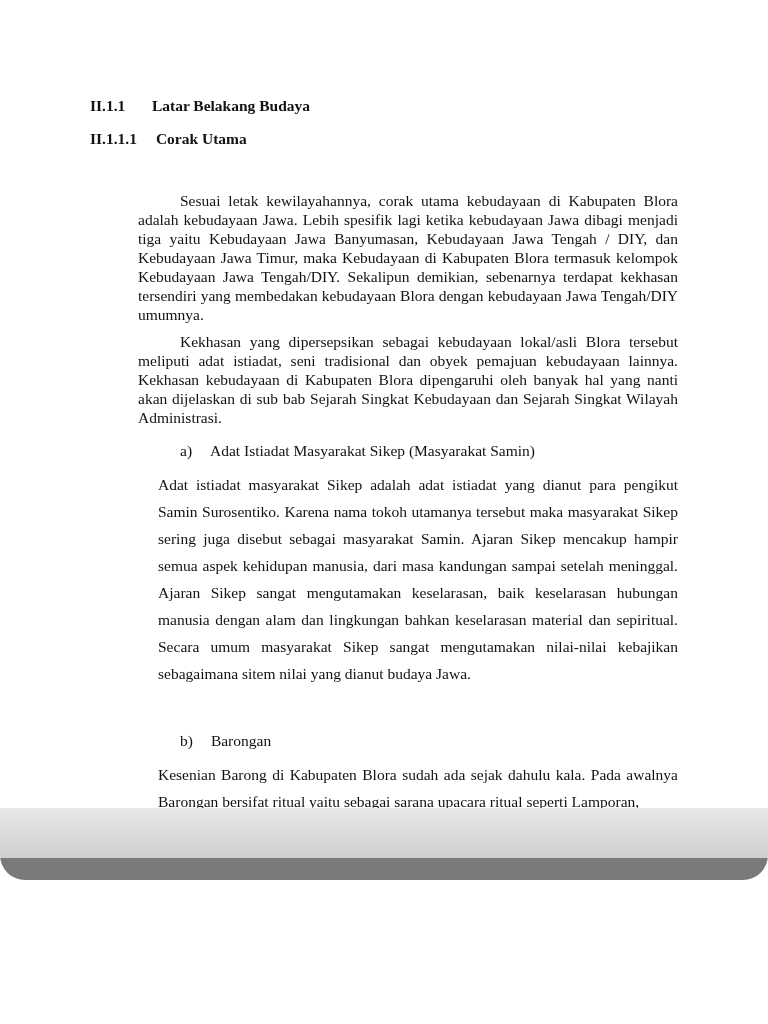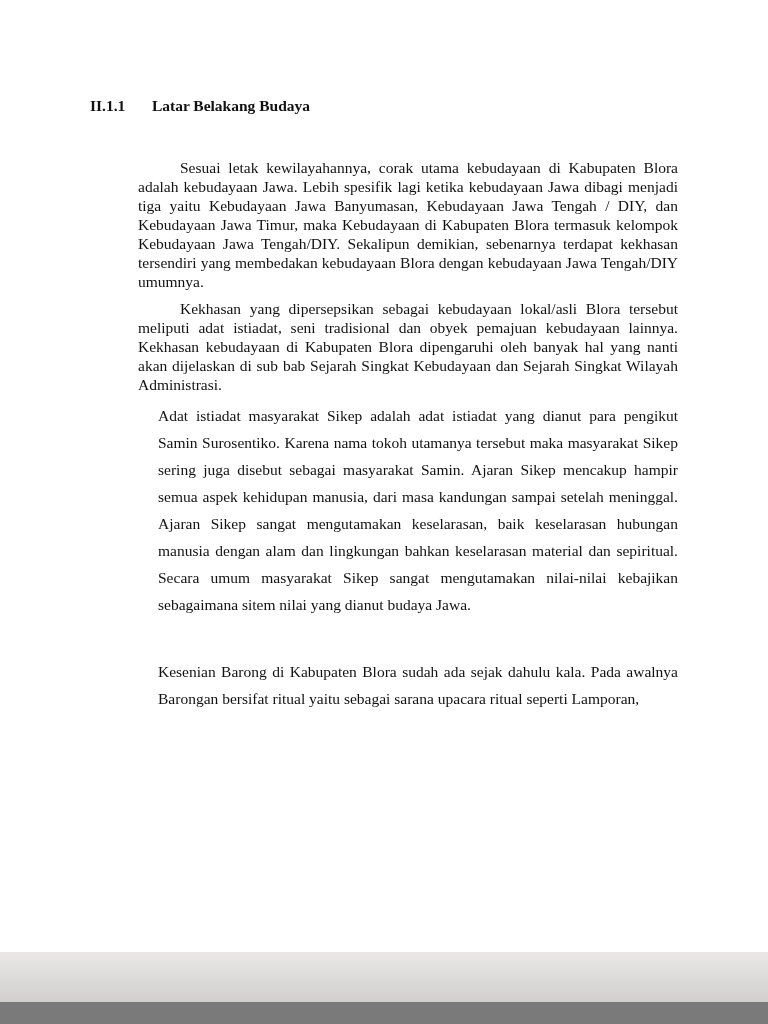--- a/index.html
+++ b/index.html
@@ -6,24 +6,25 @@
   html, body {
     width: 768px;
     height: 1024px;
     background: #ffffff;
     font-family: "Liberation Serif", serif;
     -webkit-font-smoothing: antialiased;
   }
   .page {
     position: relative;
     width: 768px;
-    height: 1024px;
+    height: 880px;
     background: #ffffff;
     overflow: hidden;
     color: #121212;
+    border-radius: 25px;
   }
   .content {
     padding: 96px 90px 0 90px;
     font-size: 15.5px;
   }
   .heading {
     font-weight: bold;
     line-height: 20px;
     margin-bottom: 13px;
     white-space: nowrap;
@@ -69,30 +70,42 @@
 <body>
 
 <div class="page">
   <div class="content">
 
     <div class="heading">
       <span class="hnum">II.1.1</span>
       <span>Latar Belakang Budaya</span>
     </div>
 
+    <div class="heading">
+      <span class="hnum2">II.1.1.1</span>
+      <span>Corak Utama</span>
+    </div>
 
     <div class="paragraphs">
       <p class="body-para">Sesuai letak kewilayahannya, corak utama kebudayaan di Kabupaten Blora adalah kebudayaan Jawa. Lebih spesifik lagi ketika kebudayaan Jawa dibagi menjadi tiga yaitu Kebudayaan Jawa Banyumasan, Kebudayaan Jawa Tengah / DIY, dan Kebudayaan Jawa Timur, maka Kebudayaan di Kabupaten Blora termasuk kelompok Kebudayaan Jawa Tengah/DIY. Sekalipun demikian, sebenarnya terdapat kekhasan tersendiri yang membedakan kebudayaan Blora dengan kebudayaan Jawa Tengah/DIY umumnya.</p>
       <p class="body-para">Kekhasan yang dipersepsikan sebagai kebudayaan lokal/asli Blora tersebut meliputi adat istiadat, seni tradisional dan obyek pemajuan kebudayaan lainnya. Kekhasan kebudayaan di Kabupaten Blora dipengaruhi oleh banyak hal yang nanti akan dijelaskan di sub bab Sejarah Singkat Kebudayaan dan Sejarah Singkat Wilayah Administrasi.</p>
 
       <div class="list-item">
+        <div class="list-title">
+          <span class="marker">a)</span>
+          <span>Adat Istiadat Masyarakat Sikep (Masyarakat Samin)</span>
+        </div>
         <p class="list-body">Adat istiadat masyarakat Sikep adalah adat istiadat yang dianut para pengikut Samin Surosentiko. Karena nama tokoh utamanya tersebut maka masyarakat Sikep sering juga disebut sebagai masyarakat Samin. Ajaran Sikep mencakup hampir semua aspek kehidupan manusia, dari masa kandungan sampai setelah meninggal. Ajaran Sikep sangat mengutamakan keselarasan, baik keselarasan hubungan manusia dengan alam dan lingkungan bahkan keselarasan material dan sepiritual. Secara umum masyarakat Sikep sangat mengutamakan nilai-nilai kebajikan sebagaimana sitem nilai yang dianut budaya Jawa.</p>
       </div>
 
       <div class="list-item">
+        <div class="list-title">
+          <span class="marker">b)</span>
+          <span>Barongan</span>
+        </div>
         <p class="list-body">Kesenian Barong di Kabupaten Blora sudah ada sejak dahulu kala. Pada awalnya Barongan bersifat ritual yaitu sebagai sarana upacara ritual seperti Lamporan,</p>
       </div>
     </div>
 
   </div>
 
   <div class="page-edge"></div>
   <div class="viewer-bar"></div>
 </div>
 

